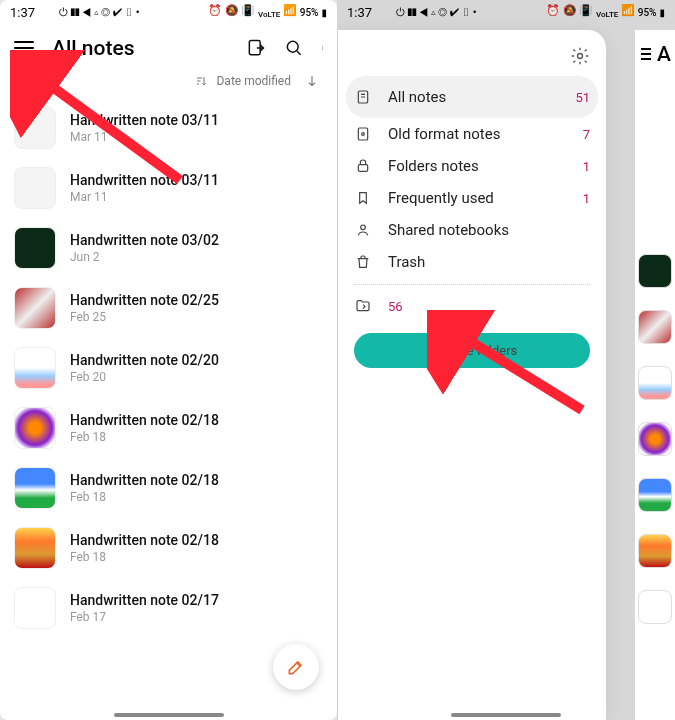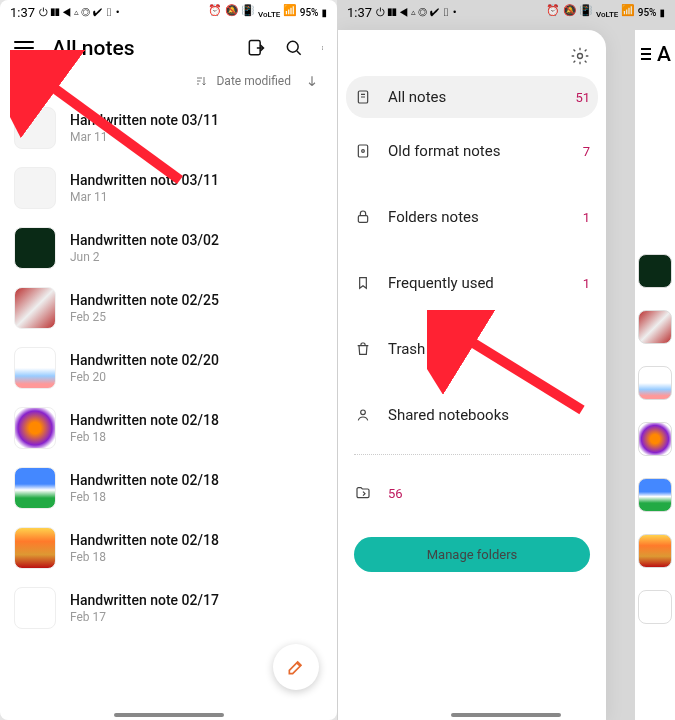--- a/index.html
+++ b/index.html
@@ -1,20 +1,20 @@
 <!DOCTYPE html>
 <html><head>
   <meta charset="utf-8">
   <style>
     * { margin: 0; padding: 0; box-sizing: border-box; font-family: -apple-system, "Segoe UI", Roboto, sans-serif; }
     body { width: 675px; height: 720px; background: #e5e5e5; display: flex; overflow: hidden; }
     .phone { width: 337px; height: 720px; background: #fff; position: relative; overflow: hidden; border-radius: 8px; }
     .phone2 { width: 338px; height: 720px; background: #e5e5e5; position: relative; overflow: hidden; }
     .statusbar { height: 24px; display: flex; justify-content: space-between; align-items: center; padding: 0 10px; font-size: 11px; font-weight: 500; }
-    .statusbar .left { display: flex; align-items: center; gap: 0; text-align: center; }
+    .statusbar .left { display: flex; align-items: center; gap: 20px; text-align: center; }
     .statusbar .right { display: flex; align-items: center; gap: 3px; font-size: 10px;}
     .statusbar .time { font-size: 13px; font-weight: 400; margin-right: 4px; }
     .sb-ic { font-size: 11px; }
     .topbar { display: flex; align-items: center; padding: 12px 10px 10px 10px; gap: 18px; }
     .hamburger { width: 20px; display: flex; flex-direction: column; gap: 4px; cursor: pointer; margin-left: 4px; }
     .hamburger span { height: 2px; background: #000; border-radius: 1px; }
     .title { font-size: 21px; font-weight: 500; flex: 1; }
     .tb-icons { display: flex; gap: 18px; align-items: center; }
     .tb-icon { width: 20px; height: 20px; cursor: pointer; }
     .sortbar { display: flex; justify-content: flex-end; padding: 4px 18px 8px 0; font-size: 12px; color: #777; gap: 14px; }
@@ -25,21 +25,21 @@
     .noteinfo .ntitle { font-size: 14px; font-weight: 500; color: #111; }
     .noteinfo .ndate { font-size: 12px; color: #9a9a9a; margin-top: 2px; }
     .fab { position: absolute; bottom: 30px; right: 18px; width: 46px; height: 46px; border-radius: 50%; background: #fff; box-shadow: 0 2px 8px rgba(0,0,0,.2); display: flex; align-items: center; justify-content: center; cursor: pointer; }
     .home-indicator { position: absolute; bottom: 3px; left: 50%; transform: translateX(-50%); width: 110px; height: 4px; background: #888; border-radius: 2px; }
 
     
     .phone2 .dim { position: absolute; inset: 0; background: rgba(0,0,0,.06); }
     .drawer { position: absolute; top: 30px; left: 1px; bottom: 0; width: 268px; background: #fff; border-top-right-radius: 18px; box-shadow: 0 2px 20px rgba(0,0,0,.08); padding: 10px 0 0 0; }
     .drawer-head { display: flex; justify-content: flex-end; padding: 6px 16px 10px 0; }
     .gear { width: 20px; height: 20px; cursor: pointer; }
-    .drow { display: flex; align-items: center; padding: 24px 16px; gap: 16px; cursor: pointer; font-size: 15px; color: #222; }
+    .drow { display: flex; align-items: center; padding: 7px 16px; gap: 16px; cursor: pointer; font-size: 15px; color: #222; }
     .drow .dicon { width: 18px; display: flex; justify-content: center; }
     .drow .dlabel { flex: 1; }
     .drow .dcount { color: #be185d; font-size: 13px; }
     .drow.active { background: #f1f1f1; border-radius: 20px; margin: 0 8px; padding: 12px 8px; }
     .dotted { border-top: 1px dotted #ccc; margin: 6px 16px; }
     .manage { margin: 12px 16px; background: #14b8a6; border-radius: 20px; padding: 10px 0; text-align: center; font-size: 13px; color: #444; cursor: pointer; }
 
     
     .peek { position: absolute; top:30px; right:0; bottom:0; width:40px; background:#fff; }
     .peek .peek-top { display:flex; align-items:center; padding:12px 4px 10px 6px; gap:6px;}
@@ -272,34 +272,34 @@
             <svg width="16" height="16" viewBox="0 0 24 24" fill="none" stroke="#444" stroke-width="1.8">
               <path d="M7 4h10v16l-5-4-5 4V4z"></path>
             </svg>
           </span>
     <span class="dlabel">Frequently used</span>
     <span class="dcount">1</span>
         </div>
         <div class="drow">
           <span class="dicon">
             <svg width="16" height="16" viewBox="0 0 24 24" fill="none" stroke="#444" stroke-width="1.8">
-              <path d="M4 7h16M9 7V5a2 2 0 012-2h2a2 2 0 012 2v2M6 7l1 13h10l1-13"></path>
-            </svg>
-          </span>
-    <span class="dlabel">Trash</span>
-    <span class="dcount"></span>
-        </div>
-        <div class="drow">
-          <span class="dicon">
-            <svg width="16" height="16" viewBox="0 0 24 24" fill="none" stroke="#444" stroke-width="1.8">
               <circle cx="12" cy="8" r="3.5"></circle>
               <path d="M5 20c1-4 5-5 7-5s6 1 7 5"></path>
             </svg>
           </span>
     <span class="dlabel">Shared notebooks</span>
+    <span class="dcount"></span>
+        </div>
+        <div class="drow">
+          <span class="dicon">
+            <svg width="16" height="16" viewBox="0 0 24 24" fill="none" stroke="#444" stroke-width="1.8">
+              <path d="M4 7h16M9 7V5a2 2 0 012-2h2a2 2 0 012 2v2M6 7l1 13h10l1-13"></path>
+            </svg>
+          </span>
+    <span class="dlabel">Trash</span>
     <span class="dcount"></span>
         </div>
       </div>
     <div class="dotted"></div>
     <div class="drow">
       <span class="dicon">
           <svg width="16" height="16" viewBox="0 0 24 24" fill="none" stroke="#444" stroke-width="1.8">
             <path d="M3 6a2 2 0 012-2h4l2 2h8a2 2 0 012 2v9a2 2 0 01-2 2H5a2 2 0 01-2-2V6z"></path>
             <path d="M12 10l3 3-3 3"></path>
           </svg>

